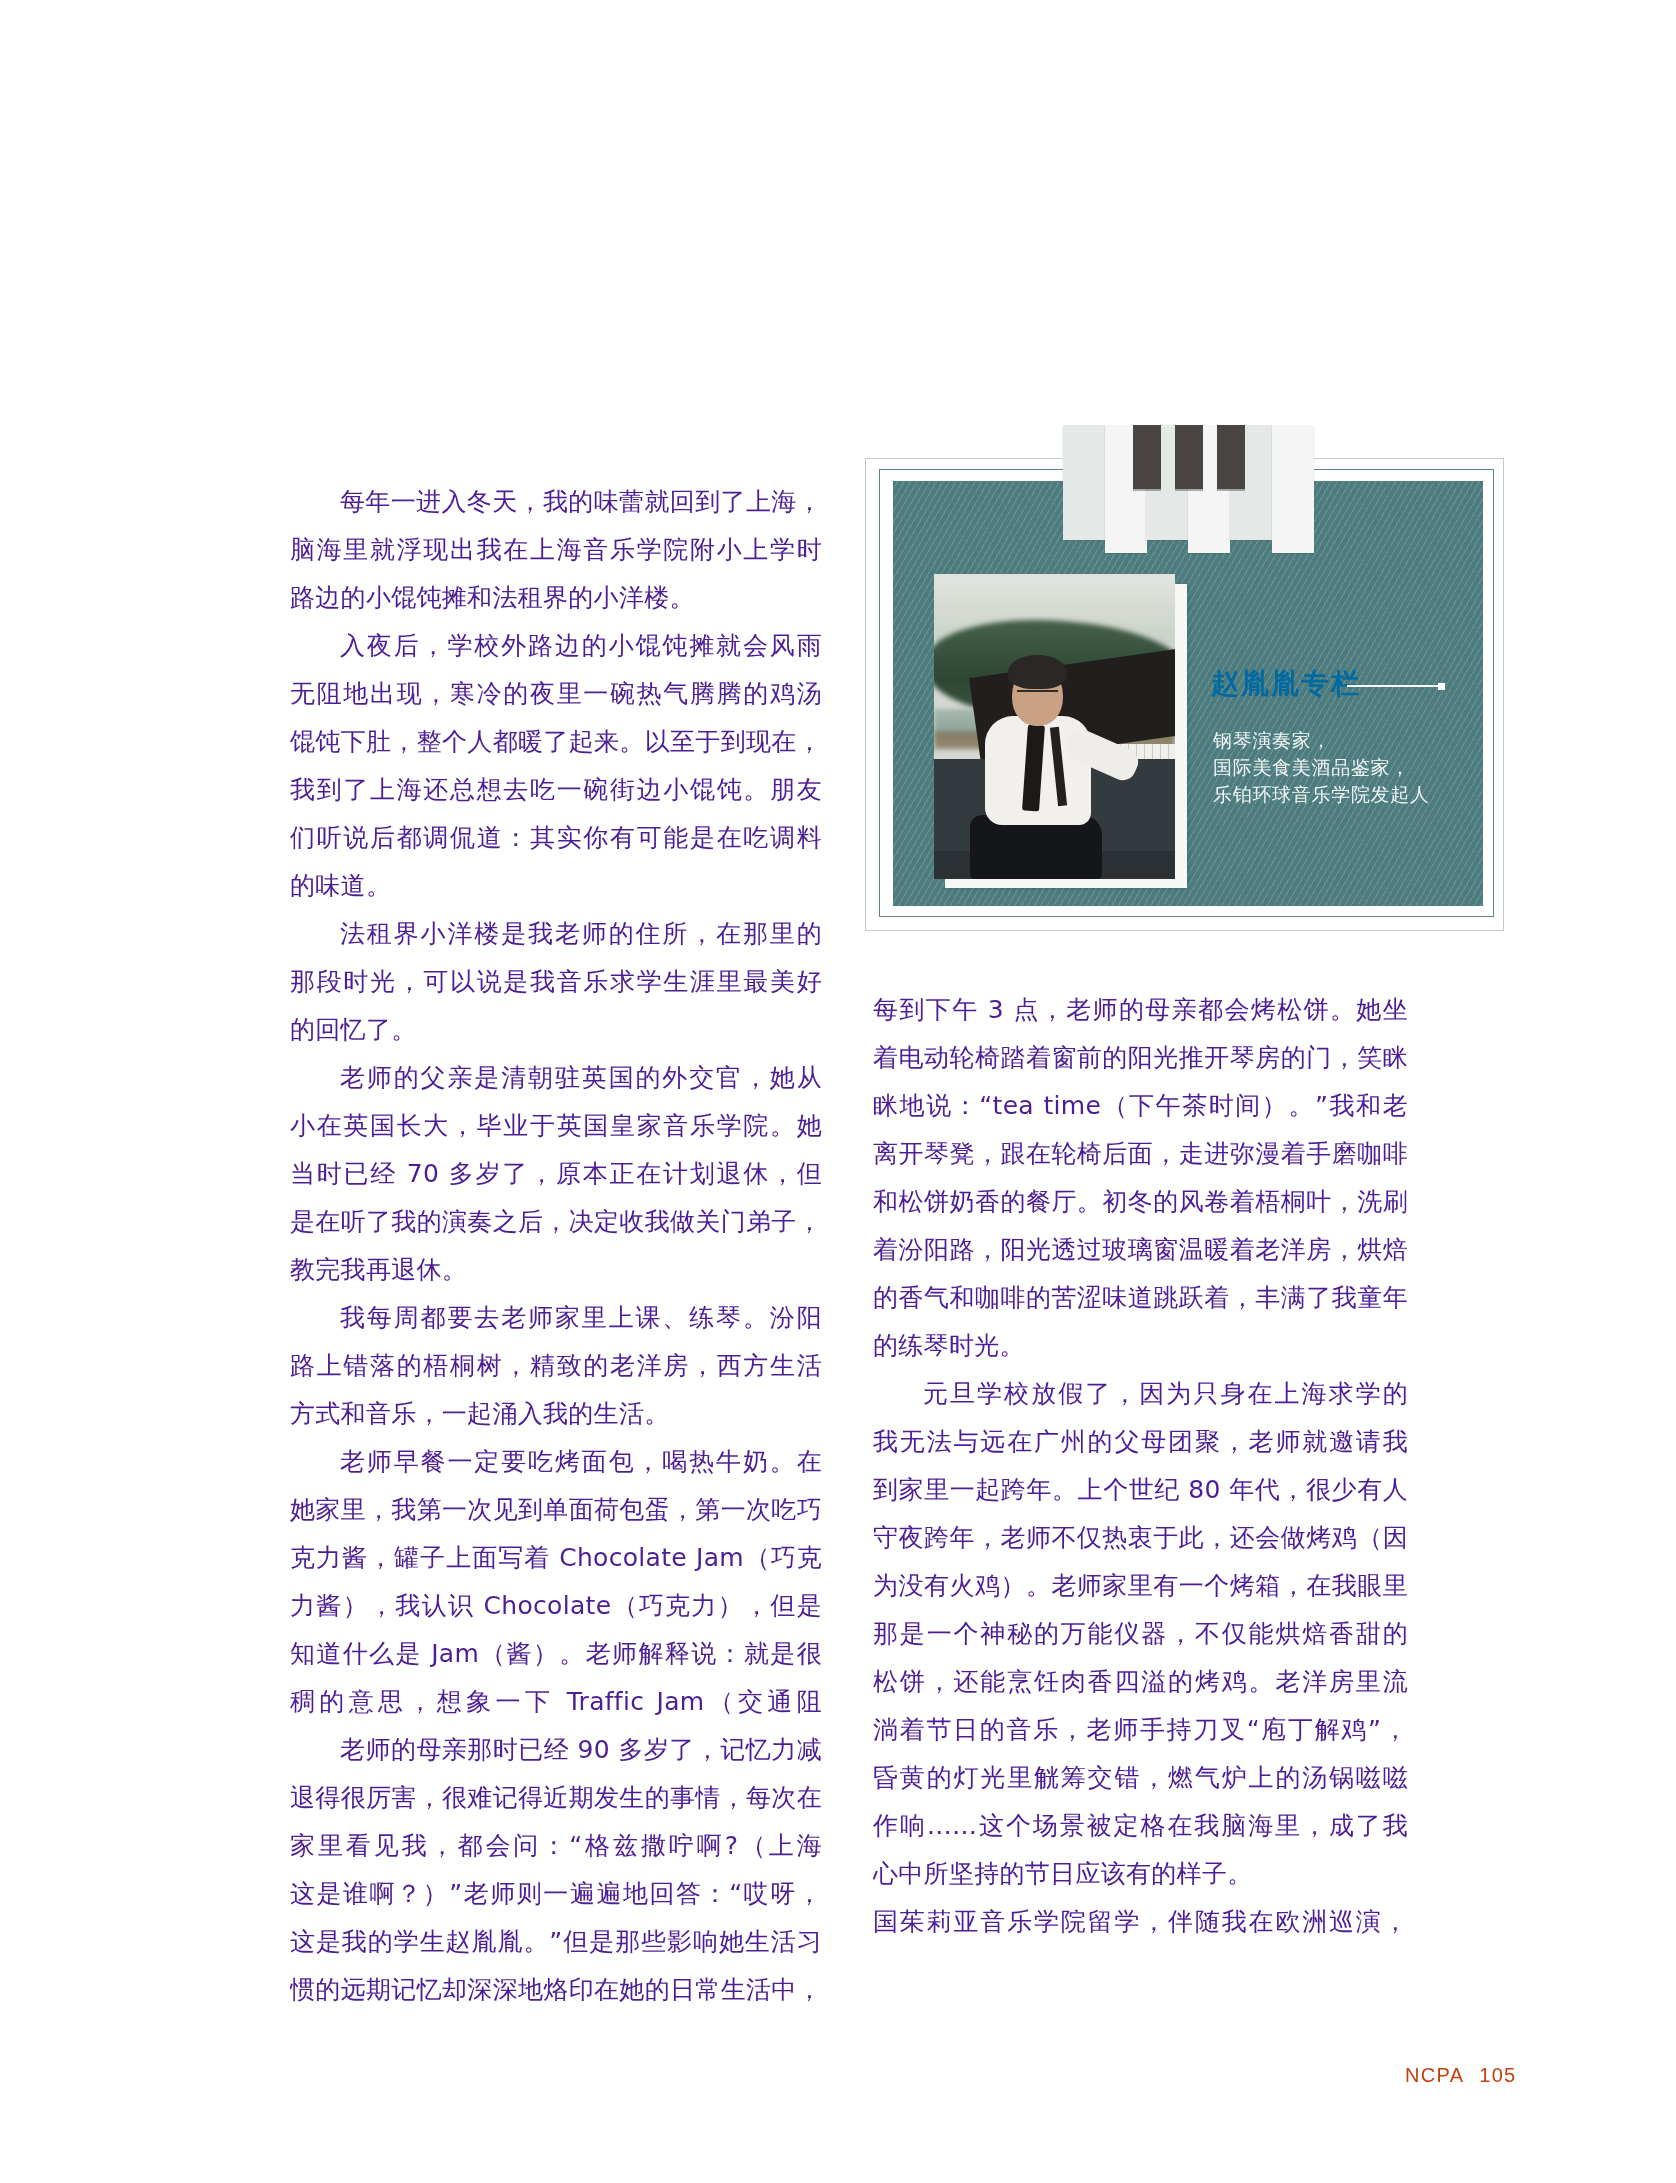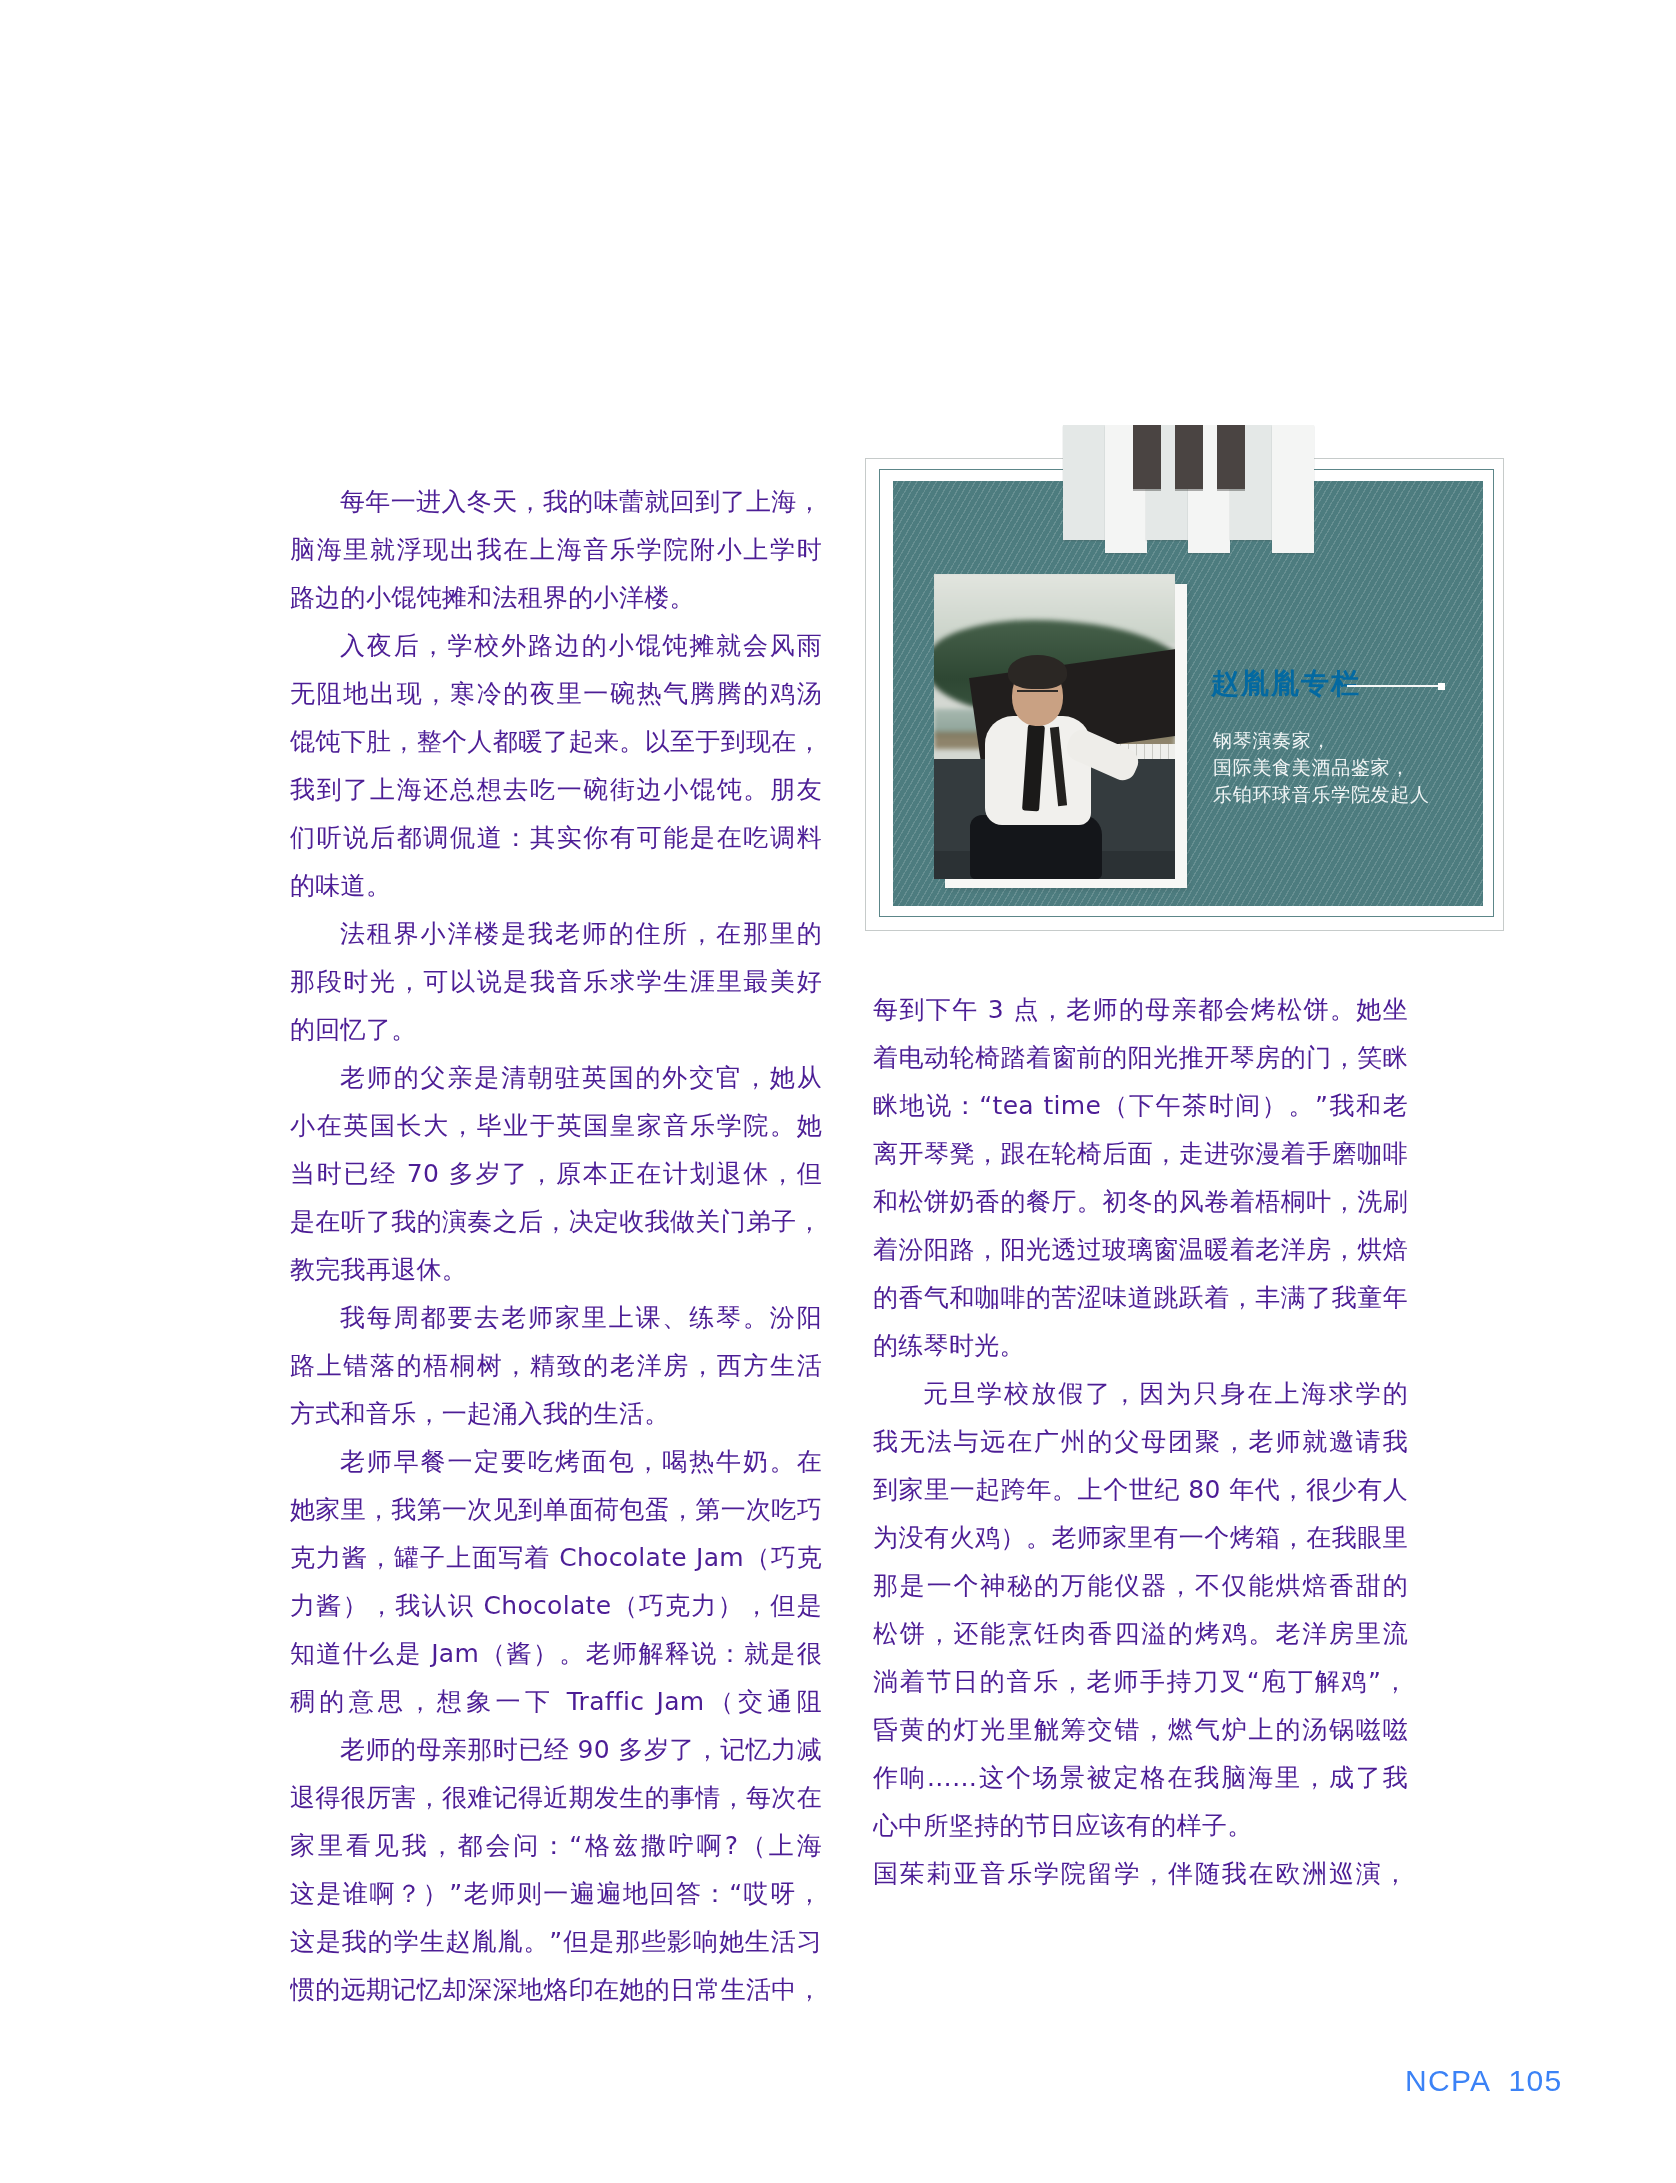--- a/index.html
+++ b/index.html
@@ -101,21 +101,21 @@
   .title-dot{position:absolute;left:1438px;top:683px;width:6.6px;height:6.6px;background:#ffffff;}
   .card-info{
     position:absolute;left:1213px;top:727px;
     font-size:19px;color:rgba(255,255,255,0.92);letter-spacing:0.7px;
   }
   .card-info .iline{height:27px;line-height:27px;white-space:nowrap;}
   
   .page-number{
     position:absolute;left:1405px;top:2064px;
     font-family:"Liberation Sans",sans-serif;
-    font-size:30px;color:#3b82f6;letter-spacing:1.3px;word-spacing:9.2px;white-space:nowrap;
+    font-size:20px;color:#c2410c;letter-spacing:1.3px;word-spacing:9.2px;white-space:nowrap;
   }
 </style>
 </head>
 <body>
 
 <div id="page">
 
   <div class="frame-outer"></div>
   <div class="frame-inner"></div>
   <div class="teal-panel"></div>
@@ -200,20 +200,21 @@
       <div class="line">着电动轮椅踏着窗前的阳光推开琴房的门，笑眯</div>
       <div class="line">眯地说：“tea time（下午茶时间）。”我和老师</div>
       <div class="line">离开琴凳，跟在轮椅后面，走进弥漫着手磨咖啡</div>
       <div class="line">和松饼奶香的餐厅。初冬的风卷着梧桐叶，洗刷</div>
       <div class="line">着汾阳路，阳光透过玻璃窗温暖着老洋房，烘焙</div>
       <div class="line">的香气和咖啡的苦涩味道跳跃着，丰满了我童年</div>
       <div class="line end">的练琴时光。</div>
       <div class="line first">元旦学校放假了，因为只身在上海求学的</div>
       <div class="line">我无法与远在广州的父母团聚，老师就邀请我</div>
       <div class="line">到家里一起跨年。上个世纪 80 年代，很少有人</div>
+      <div class="line">守夜跨年，老师不仅热衷于此，还会做烤鸡（因</div>
       <div class="line">为没有火鸡）。老师家里有一个烤箱，在我眼里</div>
       <div class="line">那是一个神秘的万能仪器，不仅能烘焙香甜的</div>
       <div class="line">松饼，还能烹饪肉香四溢的烤鸡。老洋房里流</div>
       <div class="line">淌着节日的音乐，老师手持刀叉“庖丁解鸡”，</div>
       <div class="line">昏黄的灯光里觥筹交错，燃气炉上的汤锅嗞嗞</div>
       <div class="line">作响……这个场景被定格在我脑海里，成了我</div>
       <div class="line end">心中所坚持的节日应该有的样子。</div>
       <div class="line">国茱莉亚音乐学院留学，伴随我在欧洲巡演，</div>
     </div>
 

